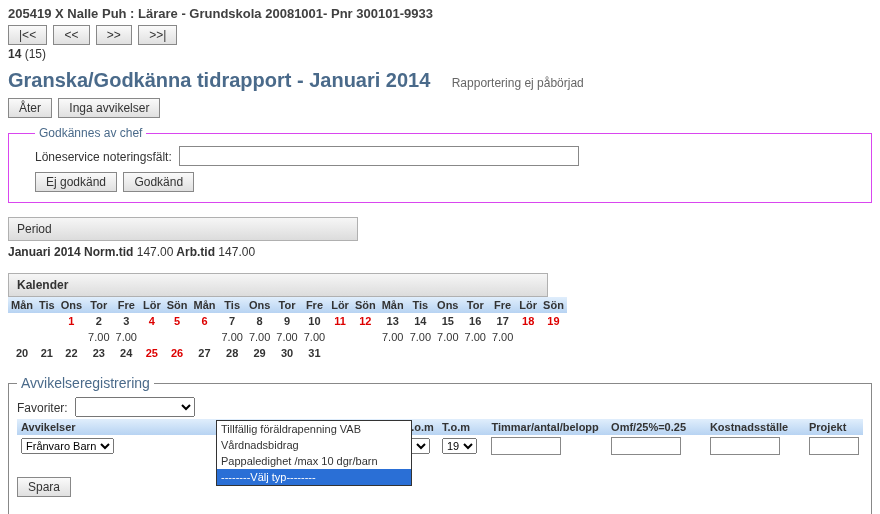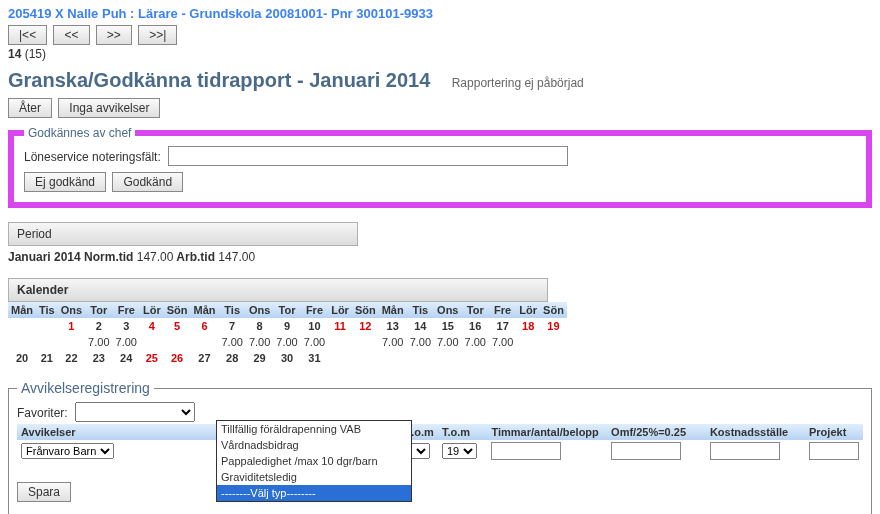--- a/index.html
+++ b/index.html
@@ -1,26 +1,26 @@
 <!DOCTYPE html>
 <html><head>
 <meta charset="utf-8">
 <style>
   * { box-sizing: border-box; }
   body { margin: 0; padding: 4px 8px; font-family: Arial, sans-serif; font-size: 12px; color: #333; width: 880px; }
-  .header-line { font-size: 13px; font-weight: bold; color: #3b82f6; margin: 2px 0 4px 0; }
+  .header-line { font-size: 13px; font-weight: bold; color: #404040; margin: 2px 0 4px 0; }
   .nav-btns { margin-bottom: 2px; }
   .btn { display: inline-block; border: 1px solid #888; background: linear-gradient(#fafafa,#e0e0e0); padding: 2px 10px; font-size: 12px; cursor: pointer; margin-right: 3px; color:#333;}
   .counter { font-size: 12px; font-weight: bold; margin: 2px 0 8px 0; }
   .counter .of { font-weight: normal; }
   .page-title-row { margin: 6px 0 6px 0; }
   .page-title { font-size: 20px; font-weight: bold; color: #4a6a8a; display:inline-block; margin-right: 18px;}
   .page-sub { font-size: 12px; color: #666; }
   .action-row { margin-bottom: 8px; }
-  fieldset { border: 6px solid #d946ef; padding: 6px 10px 10px 10px; margin: 6px 0 14px 0; }
+  fieldset { border: 1px solid #d946ef; padding: 6px 10px 10px 26px; margin: 6px 0 14px 0; }
   legend { color: #4a6a8a; font-size: 12px; padding: 0 4px; }
   .label { font-size: 12px; color: #333; margin-right: 4px; }
   input[type=text].wide { width: 400px; height: 20px; border: 1px solid #888; }
   .panel { margin-bottom: 10px; }
   .panel-header { border:1px solid #b0b0b0; background: linear-gradient(#f6f6f6,#dcdcdc); padding: 4px 8px; font-size: 12px; font-weight: normal; color: #333; width: 350px;}
   .period-body { padding: 4px 0; font-size: 12px; font-weight: bold; }
   .period-body .lbl { font-weight: bold; }
   .period-body .val { font-weight: normal; }
   .cal-wrap { width: 540px; }
   .cal-header { border:1px solid #b0b0b0; background: linear-gradient(#f6f6f6,#dcdcdc); padding: 4px 8px; font-size: 12px; font-weight: bold; }
@@ -265,15 +265,14 @@
   <div style="margin-top:20px;">
     <span class="btn">Spara</span>
   </div>
 
 </fieldset>
 
 <div class="dropdown-box" id="dropdown">
     <div>Tillfällig föräldrapenning VAB</div>
     <div>Vårdnadsbidrag</div>
     <div>Pappaledighet /max 10 dgr/barn</div>
-    <div>Graviditetsledig</div>
     <div class="hl">--------Välj typ--------</div>
   </div>
 
 </body></html>

